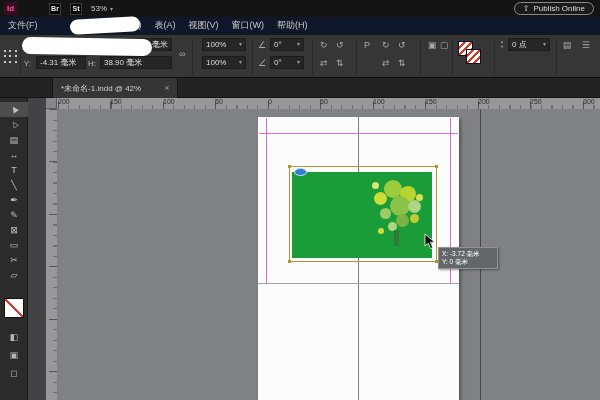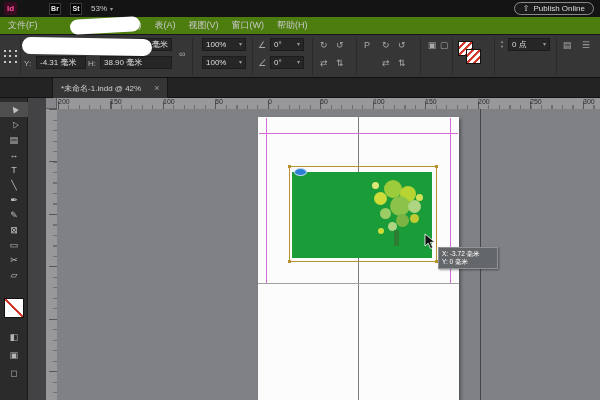--- a/index.html
+++ b/index.html
@@ -9,37 +9,37 @@
   .abs{position:absolute}
   
   .topbar{position:absolute;left:0;top:0;width:600px;height:17px;background:#141414;display:flex;align-items:center;gap:9px;padding-left:4px}
   .idlogo{width:13px;height:13px;background:#3a0c21;color:#ff4fa0;font-size:8px;font-weight:bold;display:flex;align-items:center;justify-content:center;border-radius:2px}
   .sqicon{width:12px;height:12px;background:#000;color:#eee;font-size:7px;font-weight:bold;display:flex;align-items:center;justify-content:center;border:1px solid #3c3c3c}
   .zoomsel{color:#ccc;font-size:8px;display:flex;align-items:center;gap:3px}
   .caret{font-size:6px;color:#999}
   .publish{position:absolute;right:6px;top:2px;height:13px;border:1px solid #8a8a8a;border-radius:7px;color:#ddd;font-size:8px;display:flex;align-items:center;gap:4px;padding:0 8px;background:#1b1b1b}
   .publish .pic{font-size:8px;color:#ccc}
   
-  .menubar{position:absolute;left:0;top:17px;width:600px;height:17px;background:#4d7c0f;display:flex;align-items:center;gap:13px;padding-left:8px;font-size:9px;color:#c9c9c9}
+  .menubar{position:absolute;left:0;top:17px;width:600px;height:17px;background:#0f172a;display:flex;align-items:center;gap:13px;padding-left:8px;font-size:9px;color:#c9c9c9}
   .menusp{width:56px;height:1px}
   
   .cp{position:absolute;left:0;top:34px;width:600px;height:44px;background:#363636;border-top:1px solid #161616;border-bottom:1px solid #101010}
   .lbl{position:absolute;font-size:8px;color:#b5b5b5;line-height:13px}
   .fld{position:absolute;height:13px;background:#262626;border:1px solid #1c1c1c;color:#ddd;font-size:8px;line-height:11px;padding:0 3px;display:flex;align-items:center}
   .fld.r{justify-content:flex-end}
   .fld .caret{margin-left:auto}
   .cpic{position:absolute;color:#a9a9a9;font-size:9px;line-height:12px}
   .sep{position:absolute;top:3px;width:1px;height:37px;background:#2a2a2a}
   .proxy{position:absolute;left:4px;top:15px;width:14px;height:14px;display:grid;grid-template-rows:repeat(3,1fr);grid-template-columns:repeat(3,1fr);gap:2px}
   .proxy i{width:2px;height:2px;background:#c9c9c9}
   .noneswatch{position:absolute;background:repeating-linear-gradient(135deg,rgba(0,0,0,0) 0 3px,#d23a2e 3px 5px) #fff;border:1px solid #111}
   .stepcol{position:absolute;display:flex;flex-direction:column;gap:1px;color:#9a9a9a;font-size:4px;line-height:4px}
   
   .tabbar{position:absolute;left:0;top:78px;width:600px;height:20px;background:#232323;border-bottom:1px solid #121212}
-  .doctab{position:absolute;left:52px;top:0;height:20px;background:#353535;border-right:1px solid #161616;border-left:1px solid #161616;display:flex;align-items:center;gap:13px;padding:0 8px;font-size:8px;color:#d2d2d2}
+  .doctab{position:absolute;left:52px;top:0;height:20px;background:#353535;border-right:1px solid #161616;border-left:1px solid #161616;display:flex;align-items:center;gap:23px;padding:0 8px;font-size:8px;color:#d2d2d2}
   .doctab .x{color:#9a9a9a;font-size:9px}
   
   .hruler{position:absolute;left:57px;top:98px;width:543px;height:11px;
     background:
       repeating-linear-gradient(to right,#55555a 0 1px,rgba(0,0,0,0) 1px 52.5px) left 1px bottom 0/100% 8px no-repeat,
       repeating-linear-gradient(to right,#6f6f74 0 1px,rgba(0,0,0,0) 1px 10.5px) left 1px bottom 0/100% 4px no-repeat,
       #98989b}
   .hruler span{position:absolute;top:0;font-size:7px;color:#2b2b2f;line-height:7px}
   .vruler{position:absolute;left:46px;top:109px;width:11px;height:291px;
     background:

